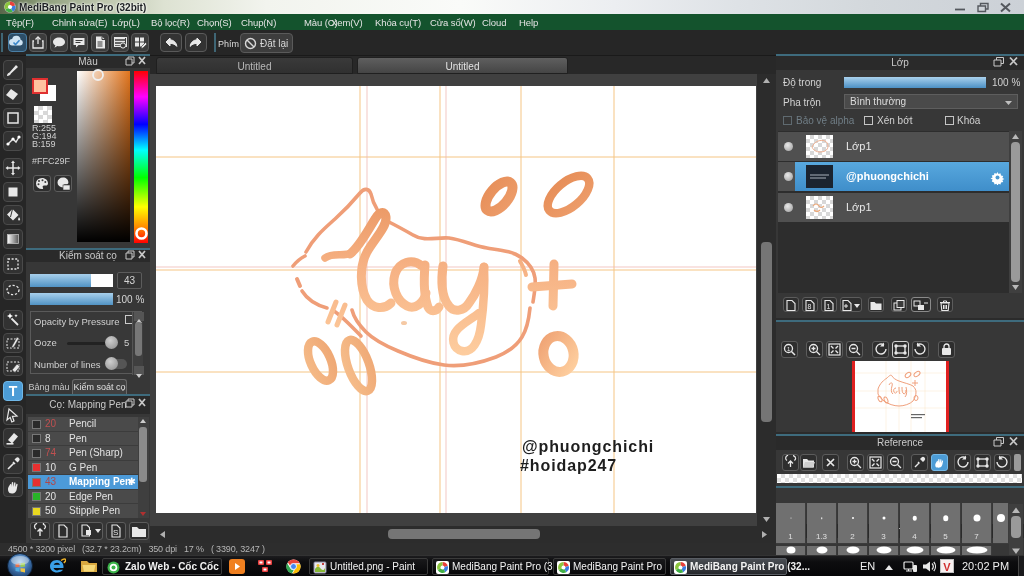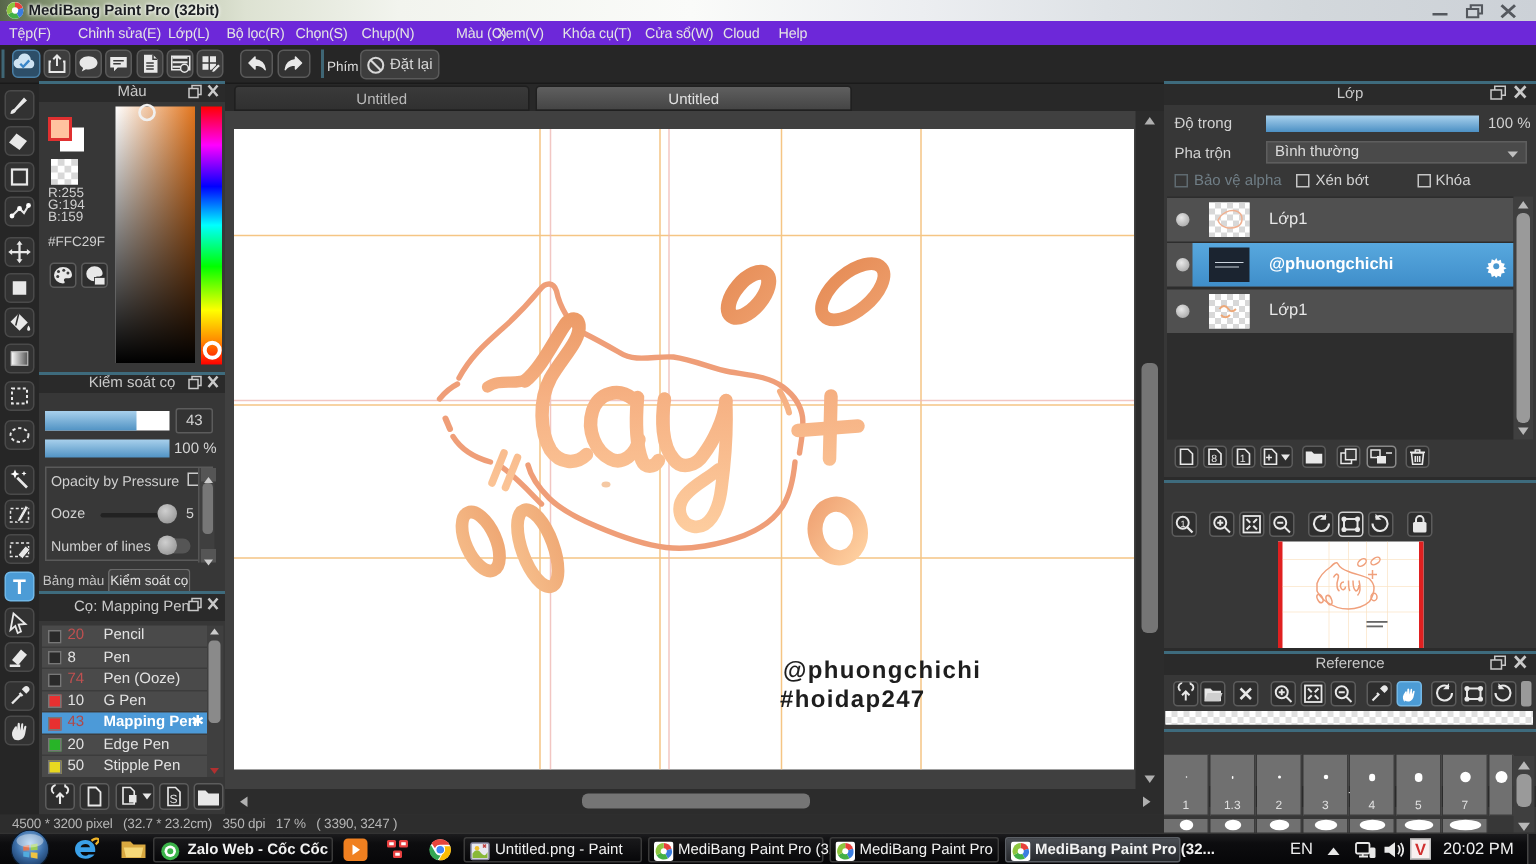--- a/index.html
+++ b/index.html
@@ -2,21 +2,21 @@
 <html><head><meta charset="utf-8">
 <style>
 *{margin:0;padding:0;box-sizing:border-box;}
 html,body{width:1024px;height:576px;overflow:hidden;background:#2b2b2b;font-family:"Liberation Sans",sans-serif;}
 #app{position:absolute;left:0;top:0;width:1024px;height:576px;}
 .abs{position:absolute;}
 
 #titlebar{left:0;top:0;width:1024px;height:14px;background:linear-gradient(90deg,#57664a 0%,#8b9c78 4%,#b6c0a6 9%,#dde2d2 16%,#f2f4ee 26%,#fafbf9 45%,#eceef1 60%,#dee2e6 72%,#d3d8dc 85%,#ccd1d7 100%);}
 #titlebar .ttext{position:absolute;left:19px;top:2px;font-size:10px;font-weight:bold;color:#1c1f22;text-shadow:0 0 3px #fff,0 0 2px #fff;}
 
-#menubar{left:0;top:14px;width:1024px;height:16px;background:#6d28d9;color:#e4e4e4;font-size:9.5px;}
+#menubar{left:0;top:14px;width:1024px;height:16px;background:#14532d;color:#e4e4e4;font-size:9.5px;}
 #menubar span{position:absolute;top:3px;white-space:nowrap;letter-spacing:-0.1px;}
 
 #toolbar{left:0;top:30px;width:1024px;height:26px;background:#262626;border-bottom:1px solid #1a1a1a;}
 .tbtn{position:absolute;top:3px;width:18px;height:19px;background:#3d3d3d;border:1px solid #5a5a5a;border-radius:4px;color:#e8e8e8;}
 .tsep{position:absolute;top:3px;width:2px;height:19px;background:#3f6675;}
 
 #tools{left:0;top:56px;width:26px;height:487px;background:#262626;}
 .tool{position:absolute;left:3px;width:20px;height:20px;background:#323232;border:1px solid #4a4a4a;border-radius:4px;}
 .tool.sel{background:#4c9cd6;border-color:#70b8e8;}
 
@@ -325,21 +325,21 @@
           <span>Pencil</span>
         </div>
     <div class="brow">
           <i style="background:#2a2a2a"></i>
           <b>8</b>
           <span>Pen</span>
         </div>
     <div class="brow">
           <i style="background:#2a2a2a"></i>
           <b style="color:#c05050">74</b>
-          <span>Pen (Ooze)</span>
+          <span>Pen (Sharp)</span>
         </div>
     <div class="brow">
           <i style="background:#e83030"></i>
           <b>10</b>
           <span>G Pen</span>
         </div>
     <div class="brow" style="background:#4c9ad8;color:#fff;">
           <i style="background:#e83030"></i>
           <b style="color:#b04848">43</b>
           <span style="font-weight:bold">Mapping Pen</span>

